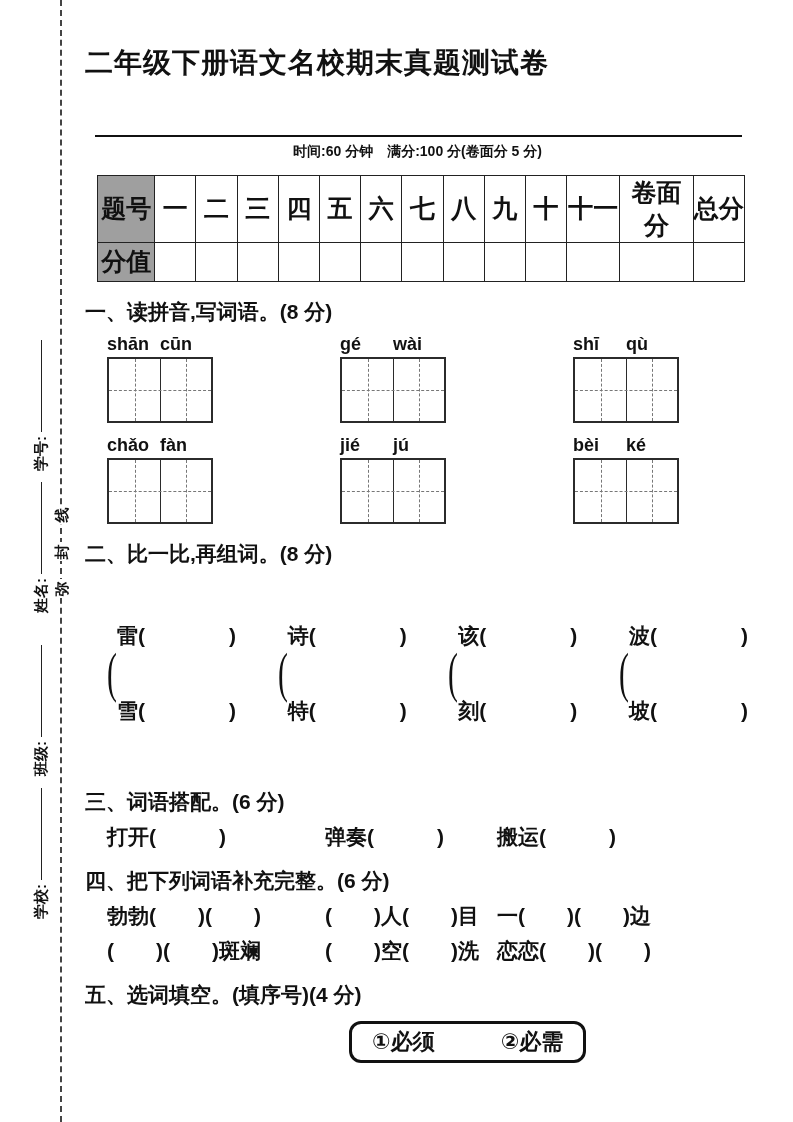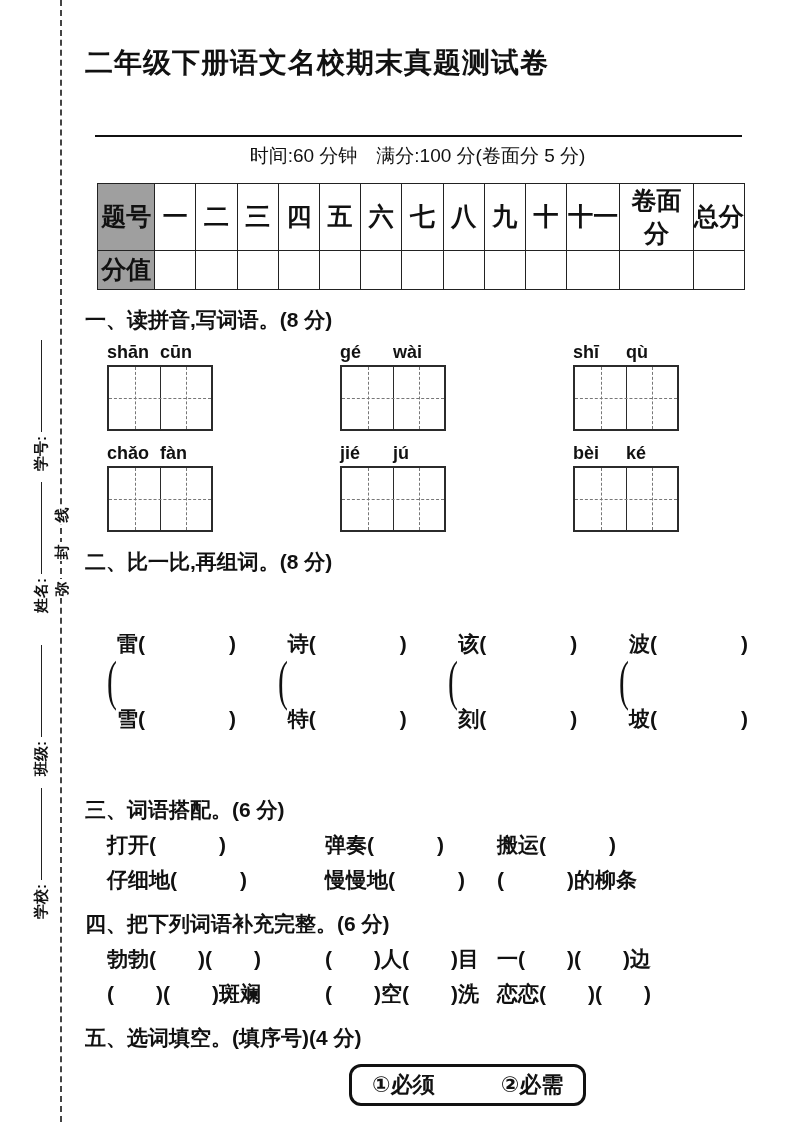--- a/index.html
+++ b/index.html
@@ -36,21 +36,21 @@
   .seal-chars span{background:#fff;padding:1px 2px;letter-spacing:0;margin:0 9px;}
   
   .content{position:absolute;left:85px;top:0;width:665px;}
   .title{
     margin:46px 0 0 0;text-align:left;
     font-size:28px;font-weight:900;letter-spacing:1px;line-height:1.2;
     font-family:"Liberation Serif","DejaVu Serif",serif;
   }
   .rule{margin:55px 8px 0 10px;border:none;border-top:2.5px solid #111;}
   .subtitle{
-    margin-top:6px;text-align:center;font-size:19px;font-weight:400;
+    margin-top:6px;text-align:center;font-size:14px;font-weight:700;
     font-family:"Liberation Sans","DejaVu Sans",sans-serif;
   }
   
   table.score{
     margin:14px 0 0 12px;border-collapse:collapse;table-layout:fixed;
     width:648px;
     font-family:"Liberation Sans","DejaVu Sans",sans-serif;
   }
   table.score td{
     border:1.8px solid #222;height:38px;text-align:center;
@@ -270,25 +270,20 @@
         </div>
       </div>
     </div>
 
     <div class="sec-h">三、词语搭配。(6 分)</div>
     <div class="cols3 body-line">
       <span>打开(　　　)</span>
       <span>弹奏(　　　)</span>
       <span>搬运(　　　)</span>
     </div>
-    <div class="cols3 body-line">
-      <span>仔细地(　　　)</span>
-      <span>慢慢地(　　　)</span>
-      <span>(　　　)的柳条</span>
-    </div>
 
     <div class="sec-h">四、把下列词语补充完整。(6 分)</div>
     <div class="cols3 body-line">
       <span>勃勃(　　)(　　)</span>
       <span>(　　)人(　　)目</span>
       <span>一(　　)(　　)边</span>
     </div>
     <div class="cols3 body-line">
       <span>(　　)(　　)斑斓</span>
       <span>(　　)空(　　)洗</span>

